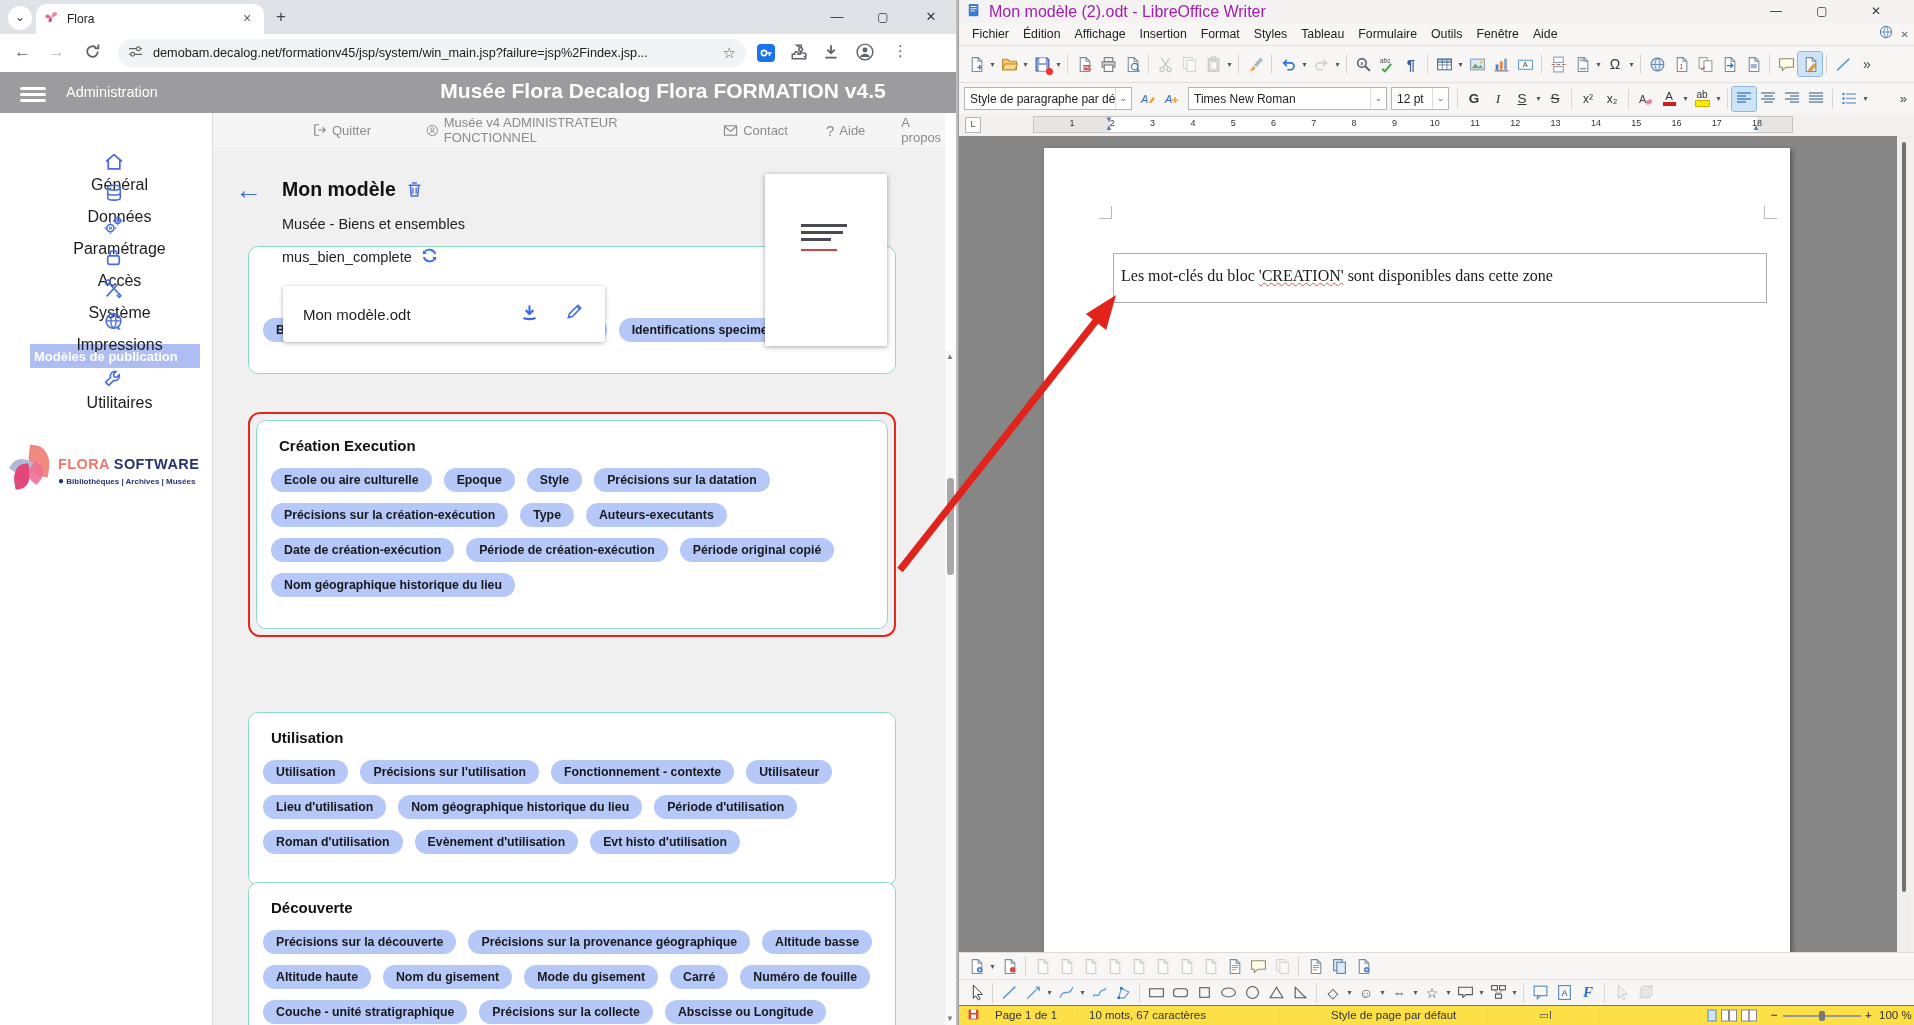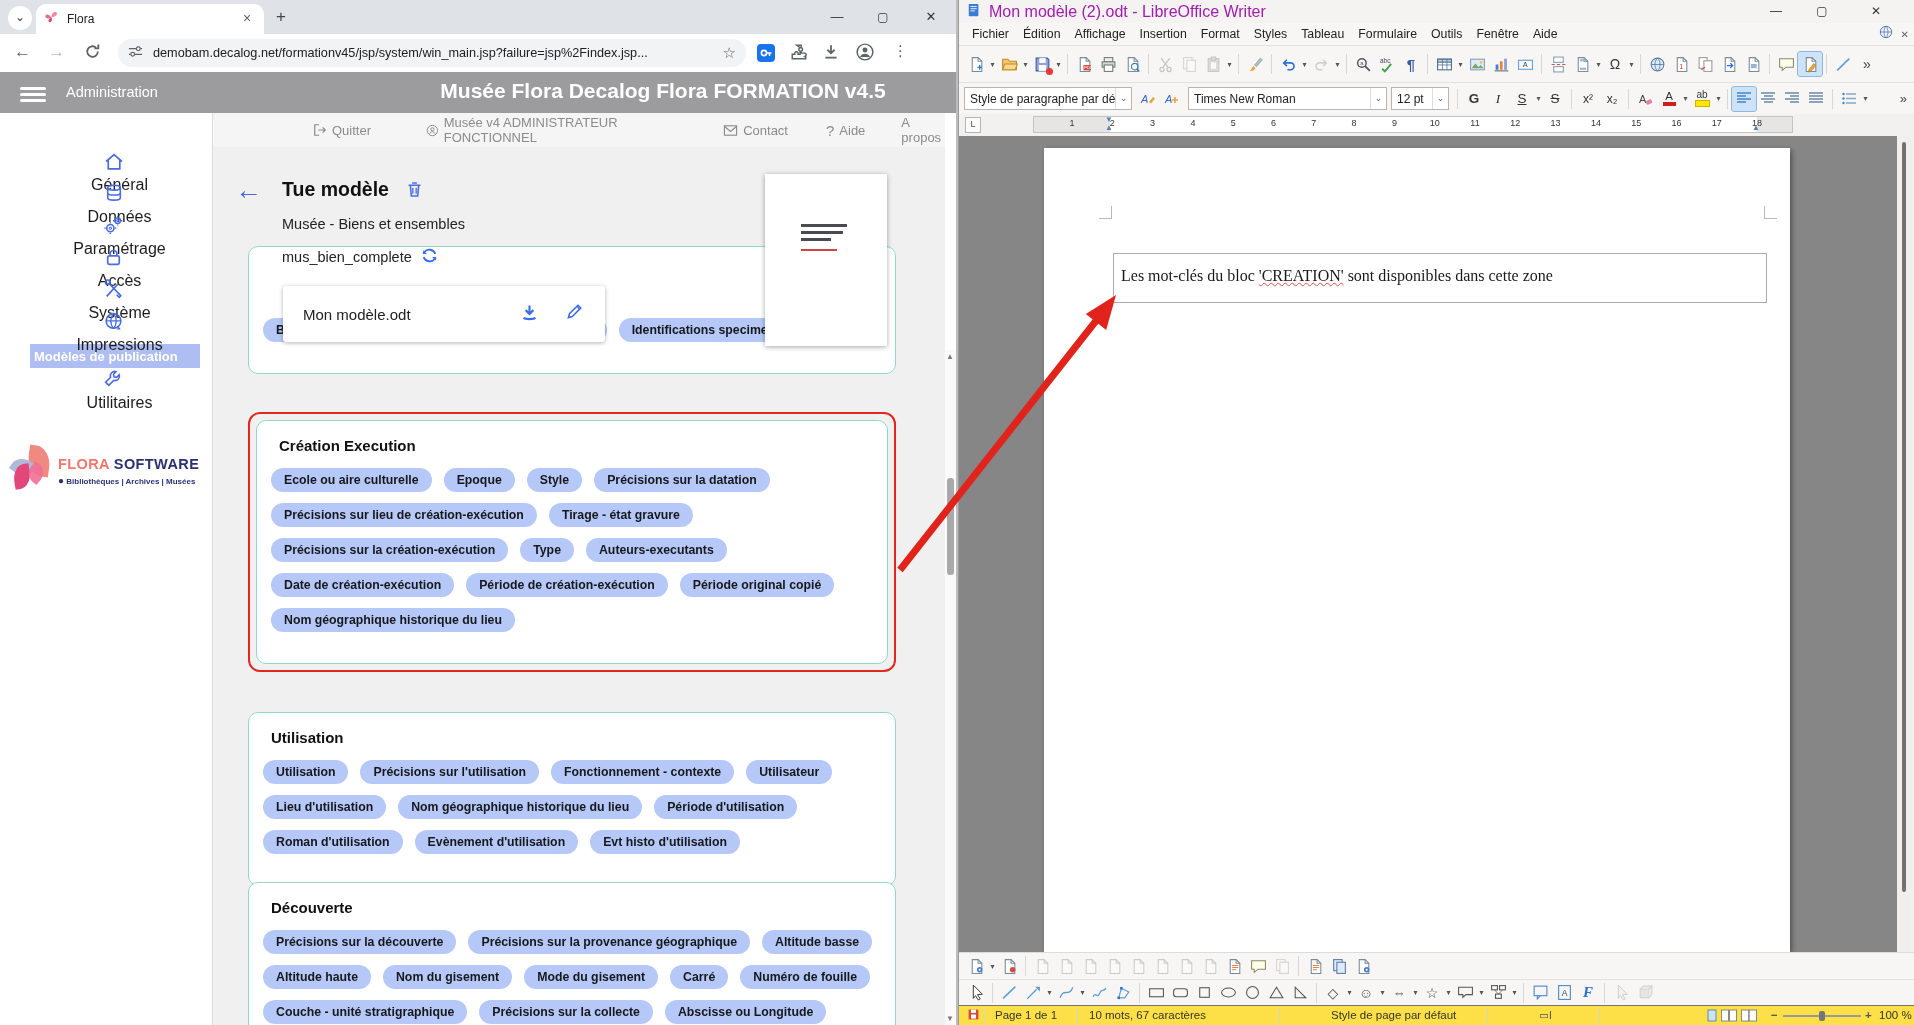--- a/index.html
+++ b/index.html
@@ -311,24 +311,20 @@
             <div class="redwrap">
               <div class="secbox">
                 <div class="sectitle">Création Execution</div>
                 <div class="chiprow">
                   <span class="chip">Ecole ou aire culturelle</span>
                   <span class="chip">Epoque</span>
                   <span class="chip">Style</span>
                   <span class="chip">Précisions sur la datation</span>
                 </div>
                 <div class="chiprow">
-                  <span class="chip">Précisions sur lieu de création-exécution</span>
-                  <span class="chip">Tirage - état gravure</span>
-                </div>
-                <div class="chiprow">
                   <span class="chip">Précisions sur la création-exécution</span>
                   <span class="chip">Type</span>
                   <span class="chip">Auteurs-executants</span>
                 </div>
                 <div class="chiprow">
                   <span class="chip">Date de création-exécution</span>
                   <span class="chip">Période de création-exécution</span>
                   <span class="chip">Période original copié</span>
                 </div>
                 <div class="chiprow">
@@ -375,21 +371,21 @@
               </div>
               <div class="chiprow">
                 <span class="chip">Couche - unité stratigraphique</span>
                 <span class="chip">Précisions sur la collecte</span>
                 <span class="chip">Abscisse ou Longitude</span>
               </div>
             </div>
           </div>
         </div>
       <span class="backarr">←</span>
-      <span class="pgtitle">Tue modèle</span>
+      <span class="pgtitle">Mon modèle</span>
       <span class="trash">
         <svg width="19" height="19" viewBox="0 0 16 16">
             <path d="M3 4.5h10M6 2.5h4M4.5 4.5l.8 9h5.4l.8-9" fill="none" stroke="#4a6be0" stroke-width="1.3"></path>
             <path d="M6.6 6.5v5M9.4 6.5v5" stroke="#4a6be0" stroke-width="1.1"></path>
           </svg>
       </span>
       <div class="cat">Musée - Biens et ensembles</div>
       <div class="tmpl">
         <span>mus_bien_complete</span>
         <span>

